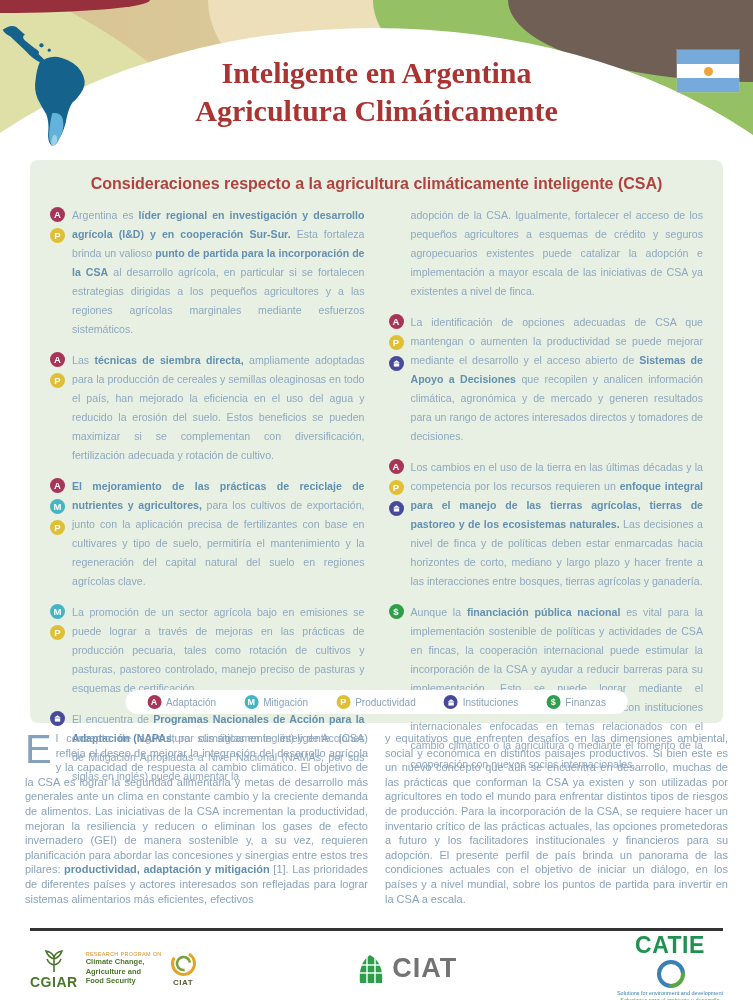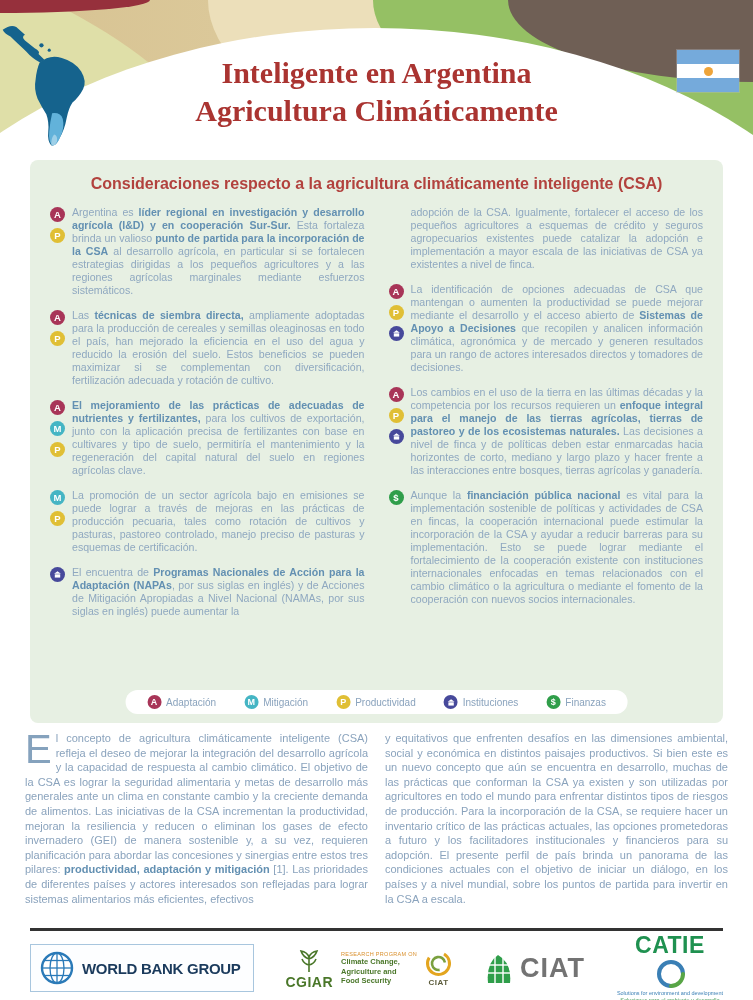--- a/index.html
+++ b/index.html
@@ -39,21 +39,21 @@
     background:#e7f0e3;border-radius:8px;}
   .box-heading{padding:15px 24px 0;text-align:center;font-weight:bold;font-size:16px;
     color:#b2423e;}
   .columns{display:flex;gap:24px;padding:13px 20px 0;}
   .col{flex:1;min-width:0;}
   .bullet{display:flex;margin-bottom:12px;}
   .icons{width:22px;flex-shrink:0;padding-top:1px;display:flex;flex-direction:column;align-items:flex-start;}
   .bicon{width:15px;height:15px;border-radius:50%;color:#fff;font-size:9.5px;font-weight:bold;
     display:flex;align-items:center;justify-content:center;margin-bottom:6px;flex-shrink:0;}
   .bicon svg{width:9px;height:9px;display:block;}
-  .btext{margin:0;font-size:10.6px;line-height:13px;color:#8fa8c0;text-align:justify;}
+  .btext{margin:0;font-size:10.6px;line-height:19px;color:#8fa8c0;text-align:justify;}
   .btext .b, .intro .b{font-weight:bold;color:#6390b2;}
   .legend{position:absolute;bottom:9px;left:50%;transform:translateX(-50%);
     background:#fff;border-radius:15px;display:flex;gap:28px;padding:5px 22px;align-items:center;white-space:nowrap;}
   .legend-item{display:flex;align-items:center;}
   .legend-item .bicon{width:14px;height:14px;font-size:9px;margin:0 5px 0 0;}
   .legend-label{font-size:10px;color:#8aa3bd;}
 
   
   .intro{position:absolute;top:731px;left:25px;width:703px;display:flex;gap:17px;}
   .intro .icol{flex:1;min-width:0;}
@@ -137,21 +137,21 @@
               <span class="bicon" style="background: rgb(224, 191, 53);">P</span>
             </div>
             <p class="btext"><span>Las </span><span class="b">técnicas de siembra directa,</span><span> ampliamente adoptadas para la producción de cereales y semillas oleaginosas en todo el país, han mejorado la eficiencia en el uso del agua y reducido la erosión del suelo. Estos beneficios se pueden maximizar si se complementan con diversificación, fertilización adecuada y rotación de cultivo.</span></p>
           </div>
           <div class="bullet">
             <div class="icons">
               <span class="bicon" style="background: rgb(168, 53, 88);">A</span>
               <span class="bicon" style="background: rgb(69, 181, 196);">M</span>
               <span class="bicon" style="background: rgb(224, 191, 53);">P</span>
             </div>
-            <p class="btext"><span class="b">El mejoramiento de las prácticas de adecuadas de nutrientes y fertilizantes,</span><span> para los cultivos de exportación, junto con la aplicación precisa de fertilizantes con base en cultivares y tipo de suelo, permitiría el mantenimiento y la regeneración del capital natural del suelo en regiones agrícolas clave.</span></p>
+            <p class="btext"><span class="b">El mejoramiento de las prácticas de reciclaje de nutrientes y agricultores,</span><span> para los cultivos de exportación, junto con la aplicación precisa de fertilizantes con base en cultivares y tipo de suelo, permitiría el mantenimiento y la regeneración del capital natural del suelo en regiones agrícolas clave.</span></p>
           </div>
           <div class="bullet">
             <div class="icons">
               <span class="bicon" style="background: rgb(69, 181, 196);">M</span>
               <span class="bicon" style="background: rgb(224, 191, 53);">P</span>
             </div>
             <p class="btext"><span>La promoción de un sector agrícola bajo en emisiones se puede lograr a través de mejoras en las prácticas de producción pecuaria, tales como rotación de cultivos y pasturas, pastoreo controlado, manejo preciso de pasturas y esquemas de certificación.</span></p>
           </div>
           <div class="bullet">
             <div class="icons">
@@ -238,31 +238,20 @@
       <p><span class="dropcap">E</span><span><span>l concepto de agricultura climáticamente inteligente (CSA) refleja el deseo de mejorar la integración del desarrollo agrícola y la capacidad de respuesta al cambio climático. El objetivo de la CSA es lograr la seguridad alimentaria y metas de desarrollo más generales ante un clima en constante cambio y la creciente demanda de alimentos. Las iniciativas de la CSA incrementan la productividad, mejoran la resiliencia y reducen o eliminan los gases de efecto invernadero (GEI) de manera sostenible y, a su vez, requieren planificación para abordar las concesiones y sinergias entre estos tres pilares: </span><span class="b">productividad, adaptación y mitigación</span><span> [1]. Las prioridades de diferentes países y actores interesados son reflejadas para lograr sistemas alimentarios más eficientes, efectivos</span></span></p>
     </div>
     <div class="icol">
       <p>y equitativos que enfrenten desafíos en las dimensiones ambiental, social y económica en distintos paisajes productivos. Si bien este es un nuevo concepto que aún se encuentra en desarrollo, muchas de las prácticas que conforman la CSA ya existen y son utilizadas por agricultores en todo el mundo para enfrentar distintos tipos de riesgos de producción. Para la incorporación de la CSA, se requiere hacer un inventario crítico de las prácticas actuales, las opciones prometedoras a futuro y los facilitadores institucionales y financieros para su adopción. El presente perfil de país brinda un panorama de las condiciones actuales con el objetivo de iniciar un diálogo, en los países y a nivel mundial, sobre los puntos de partida para invertir en la CSA a escala.</p>
     </div>
   </div>
 
   <div class="footer-rule"></div>
   <div class="logos">
 
-    <div class="logo wb">
-      <svg width="36" height="36" viewBox="0 0 36 36">
-        <circle cx="18" cy="18" r="15" fill="#fff" stroke="#2a7ab8" stroke-width="2.4"></circle>
-        <ellipse cx="18" cy="18" rx="7" ry="15" fill="none" stroke="#2a7ab8" stroke-width="1.3"></ellipse>
-        <line x1="3" y1="18" x2="33" y2="18" stroke="#2a7ab8" stroke-width="1.3"></line>
-        <line x1="5" y1="10.5" x2="31" y2="10.5" stroke="#2a7ab8" stroke-width="1.3"></line>
-        <line x1="5" y1="25.5" x2="31" y2="25.5" stroke="#2a7ab8" stroke-width="1.3"></line>
-        <line x1="18" y1="3" x2="18" y2="33" stroke="#2a7ab8" stroke-width="1.3"></line>
-      </svg>
-      <span class="wb-text">WORLD BANK GROUP</span>
-    </div>
 
     <div class="cgiar-group">
       <div class="cgiar-col">
         <svg width="24" height="26" viewBox="0 0 24 26">
           <path d="M12 25 V8 M12 12 Q6 10 4 4 Q10 5 12 10 M12 12 Q18 10 20 4 Q14 5 12 10 M12 18 Q7 17 5 12 M12 18 Q17 17 19 12" stroke="#4a7729" stroke-width="1.6" fill="none"></path>
         </svg>
         <span class="cgiar-name">CGIAR</span>
       </div>
       <div class="prog">
         <span class="prog-l1">Research Program on</span>

